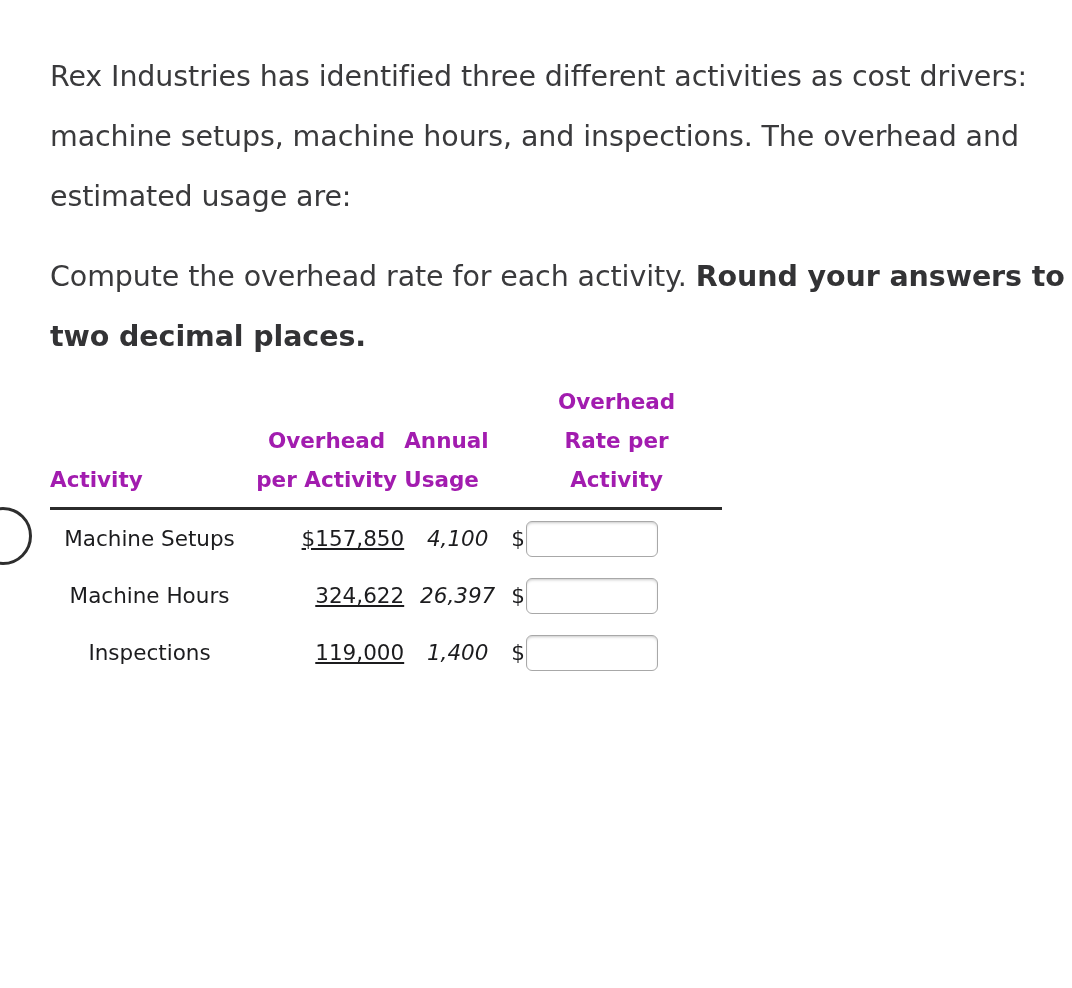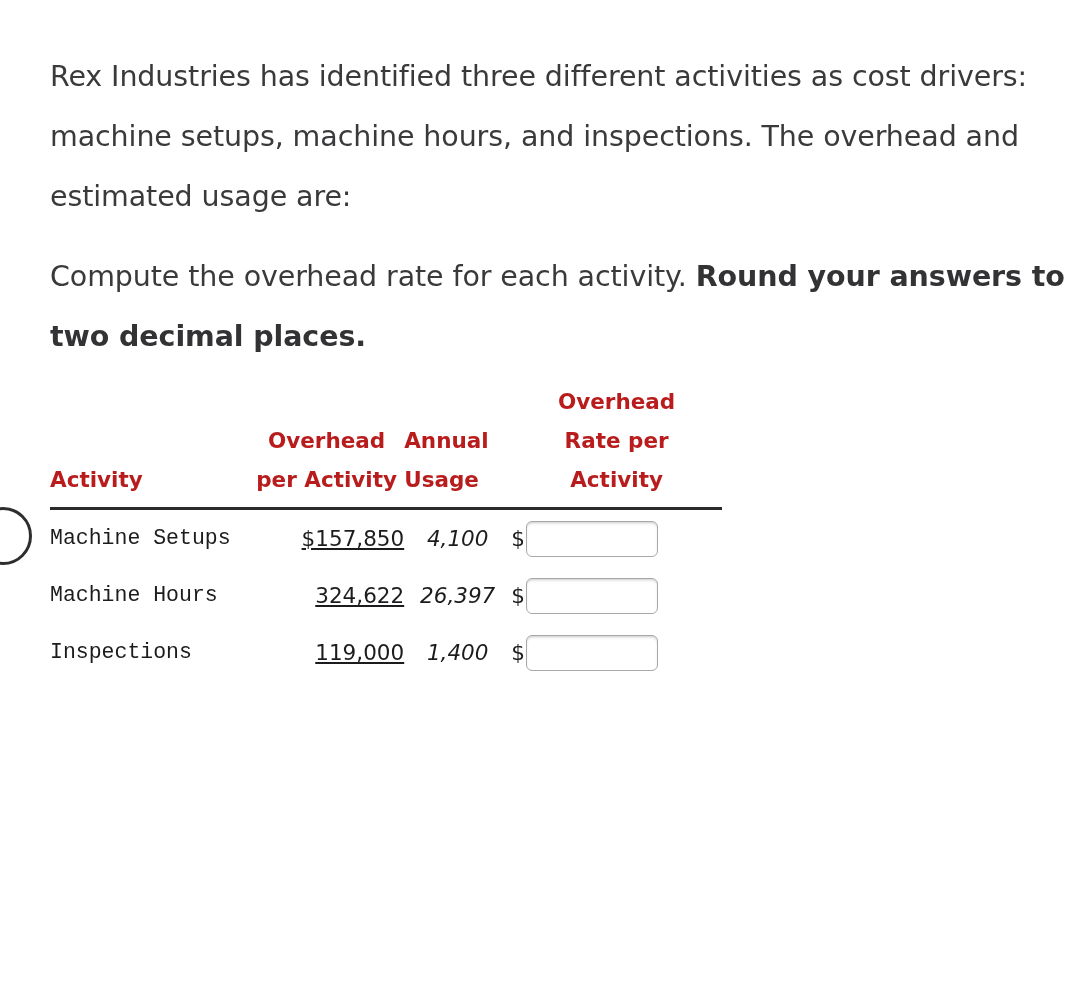--- a/index.html
+++ b/index.html
@@ -48,42 +48,42 @@
   }
   table.activity-table {
     border-collapse: collapse;
     width: 672px;
     table-layout: fixed;
   }
   table.activity-table th,
   table.activity-table td {
     padding: 0;
     font-size: 21.5px;
-    color: #b91c1c;
+    color: #a21caf;
     vertical-align: bottom;
   }
   table.activity-table thead th {
     font-weight: bold;
     line-height: 39px;
     padding-bottom: 8px;
     border-bottom: 3px solid #2b2b2b;
     white-space: pre-line;
   }
   .col-activity   { width: 186px; text-align: left; }
   .col-overhead   { width: 145px; text-align: center; }
   .col-usage      { width: 100px; text-align: left; }
   .col-rate       { width: 197px; text-align: center; }
 
   table.activity-table tbody td {
     font-weight: normal;
     color: #1c1c1e;
     height: 57px;
     line-height: 57px;
   }
-  td.cell-activity { text-align: left; font-size: 21.5px; font-family: Liberation Mono, monospace; }
+  td.cell-activity { text-align: center; font-size: 21.5px; }
   td.cell-overhead { text-align: right; padding-right: 4px; font-size: 21.5px; text-decoration: underline; }
   td.cell-usage    { text-align: center; padding-right: 7px; font-size: 21.5px; font-style: italic; }
   td.cell-rate     { text-align: left; padding-left: 30px; }
 
   .rate-field {
     display: flex;
     align-items: center;
     gap: 0px;
     height: 57px;
   }

